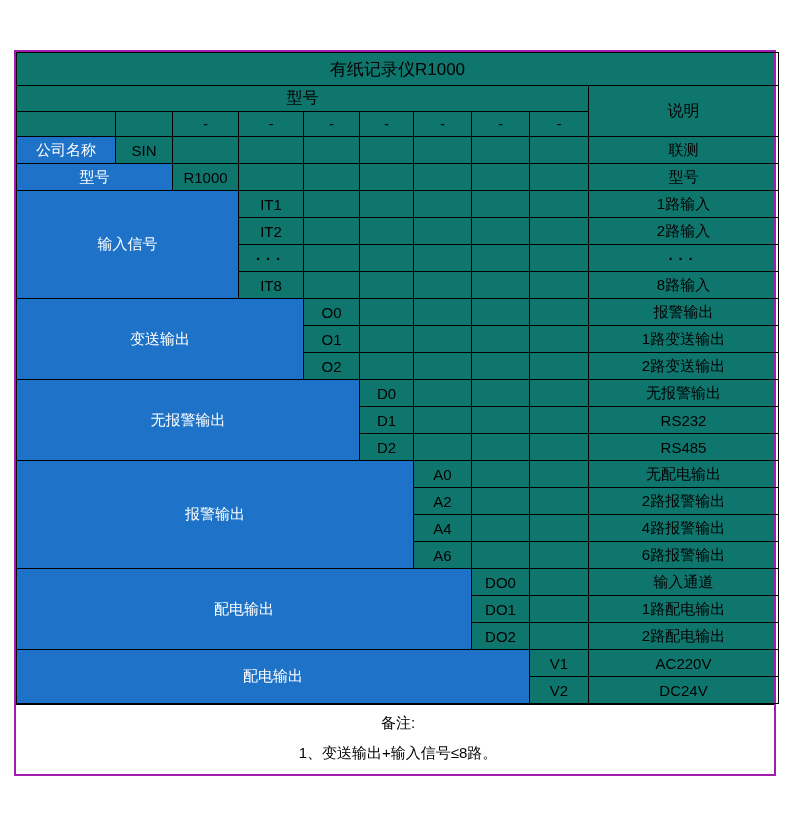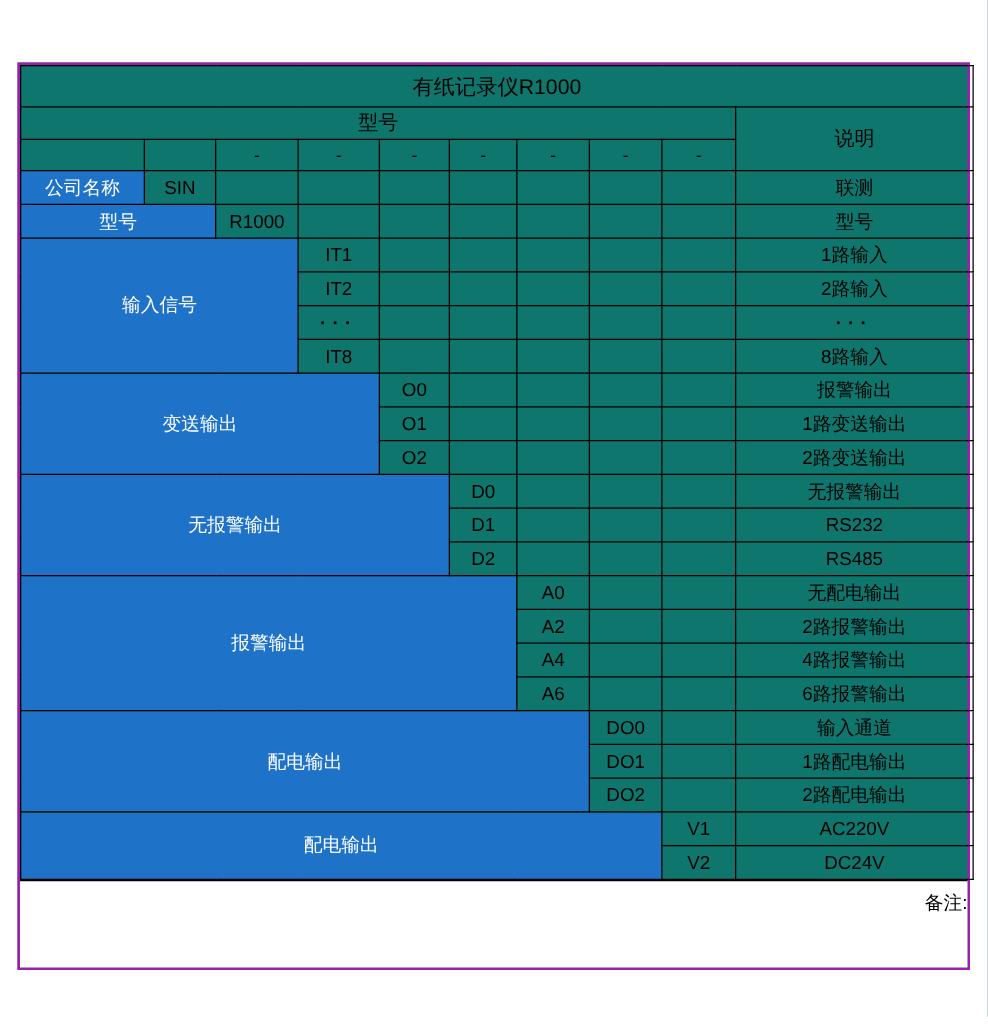--- a/index.html
+++ b/index.html
@@ -64,21 +64,21 @@
   td.dots {
     letter-spacing: 5px;
     font-weight: bold;
   }
   .note {
     border-top: 1px solid #000;
     height: 66px;
     padding: 3px 0 0 6px;
     font-size: 15px;
     line-height: 30px;
-    text-align: right;
+    text-align: center;
     background: #fff;
   }
 </style>
 </head>
 <body>
 
 <div class="sheet">
   <div class="box">
     <table>
       <colgroup>
@@ -266,15 +266,16 @@
             <td>AC220V</td>
           </tr>
           <tr class="row-data">
             <td>V2</td>
             <td>DC24V</td>
           </tr>
         </tbody>
     </table>
     <div class="note">
       <div>备注:</div>
+      <div>1、变送输出+输入信号≤8路。</div>
     </div>
   </div>
 </div>
 
 </body></html>

